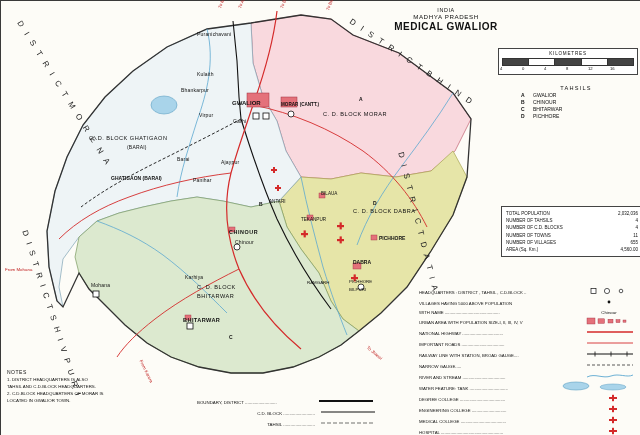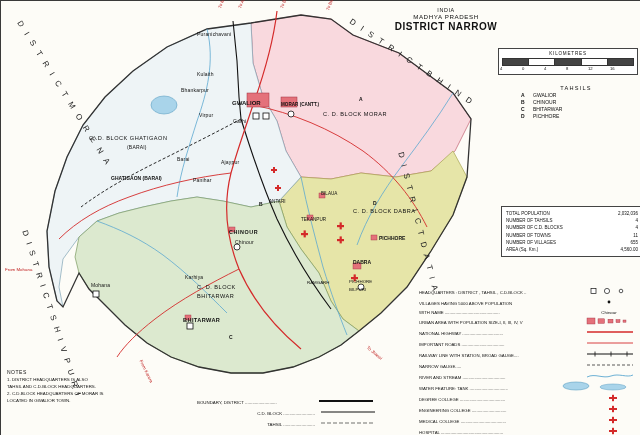--- a/index.html
+++ b/index.html
@@ -196,21 +196,21 @@
   <div class="abs tiny nowrap" style="left:236px;top:6px;transform:rotate(-66deg);transform-origin:left top;color:#c02020;">To Ambah</div>
   <div class="abs tiny nowrap" style="left:278px;top:6px;transform:rotate(-66deg);transform-origin:left top;color:#c02020;">To Bhind</div>
   <div class="abs tiny nowrap" style="left:324px;top:8px;transform:rotate(-66deg);transform-origin:left top;color:#c02020;">To Bhind</div>
   <div class="abs tiny nowrap" style="left:4px;top:266px;color:#c02020;">From Mohana</div>
   <div class="abs tiny nowrap" style="left:142px;top:358px;transform:rotate(64deg);transform-origin:left top;color:#c02020;">From Karera</div>
   <div class="abs tiny nowrap" style="left:368px;top:344px;transform:rotate(40deg);transform-origin:left top;color:#c02020;">To Jhansi</div>
 
   <div class="abs titlebox">
     <div class="t-india">INDIA</div>
     <div class="t-mp">MADHYA PRADESH</div>
-    <div class="t-dist">DISTRICT NARROW</div>
+    <div class="t-dist">MEDICAL GWALIOR</div>
   </div>
 
   <div class="abs scalebox">
     <div class="scaletitle">KILOMETRES</div>
     <div class="scalebar">
       <div class="fill"></div>
         <div></div>
         <div class="fill"></div>
         <div></div>
         <div class="fill"></div>

